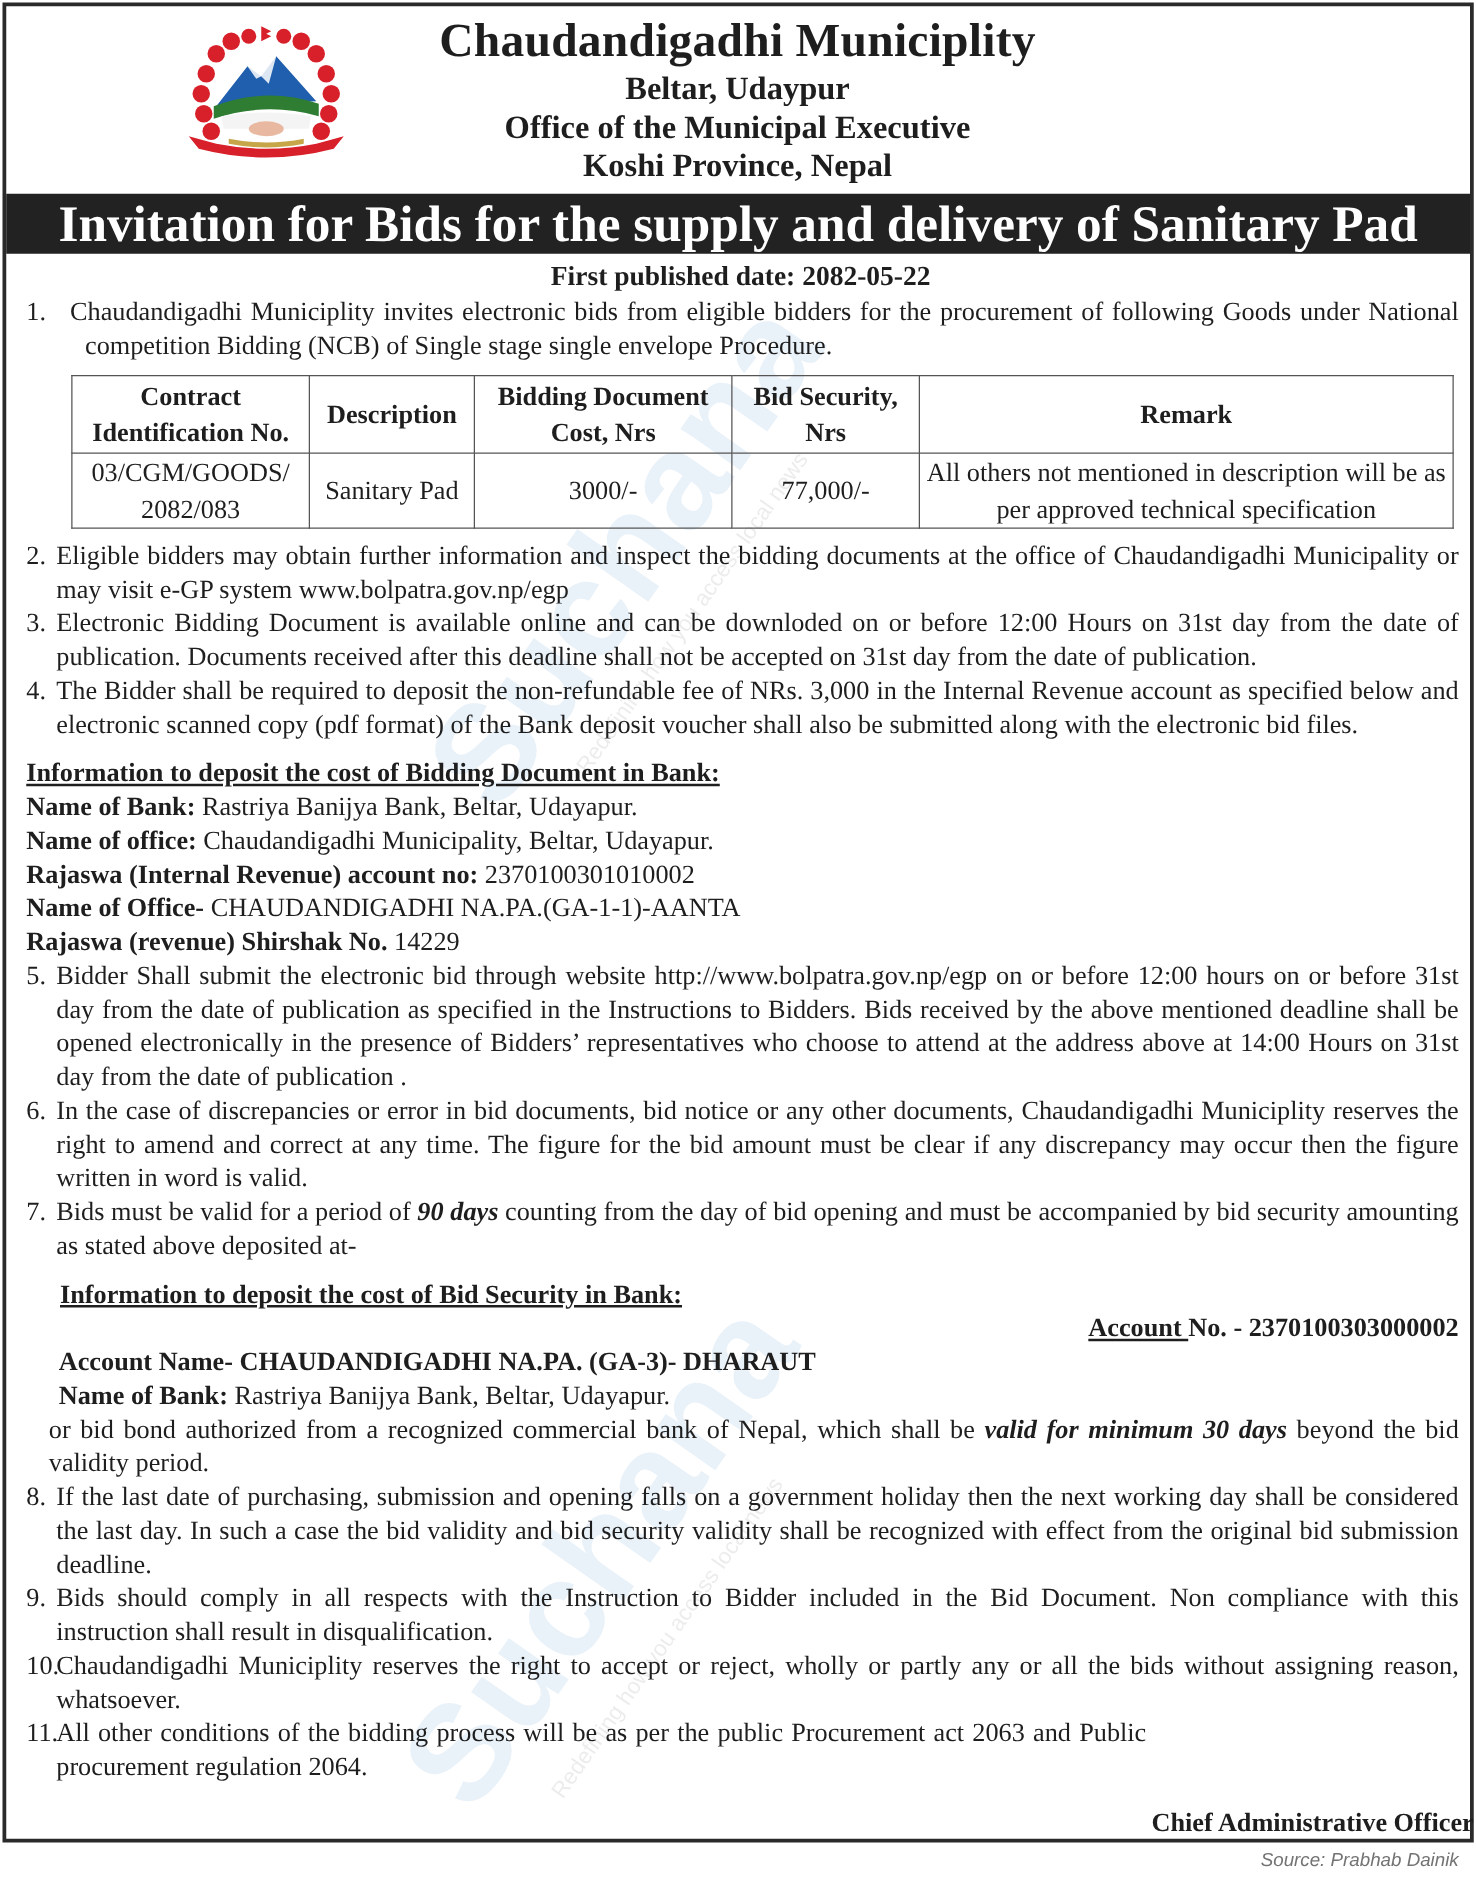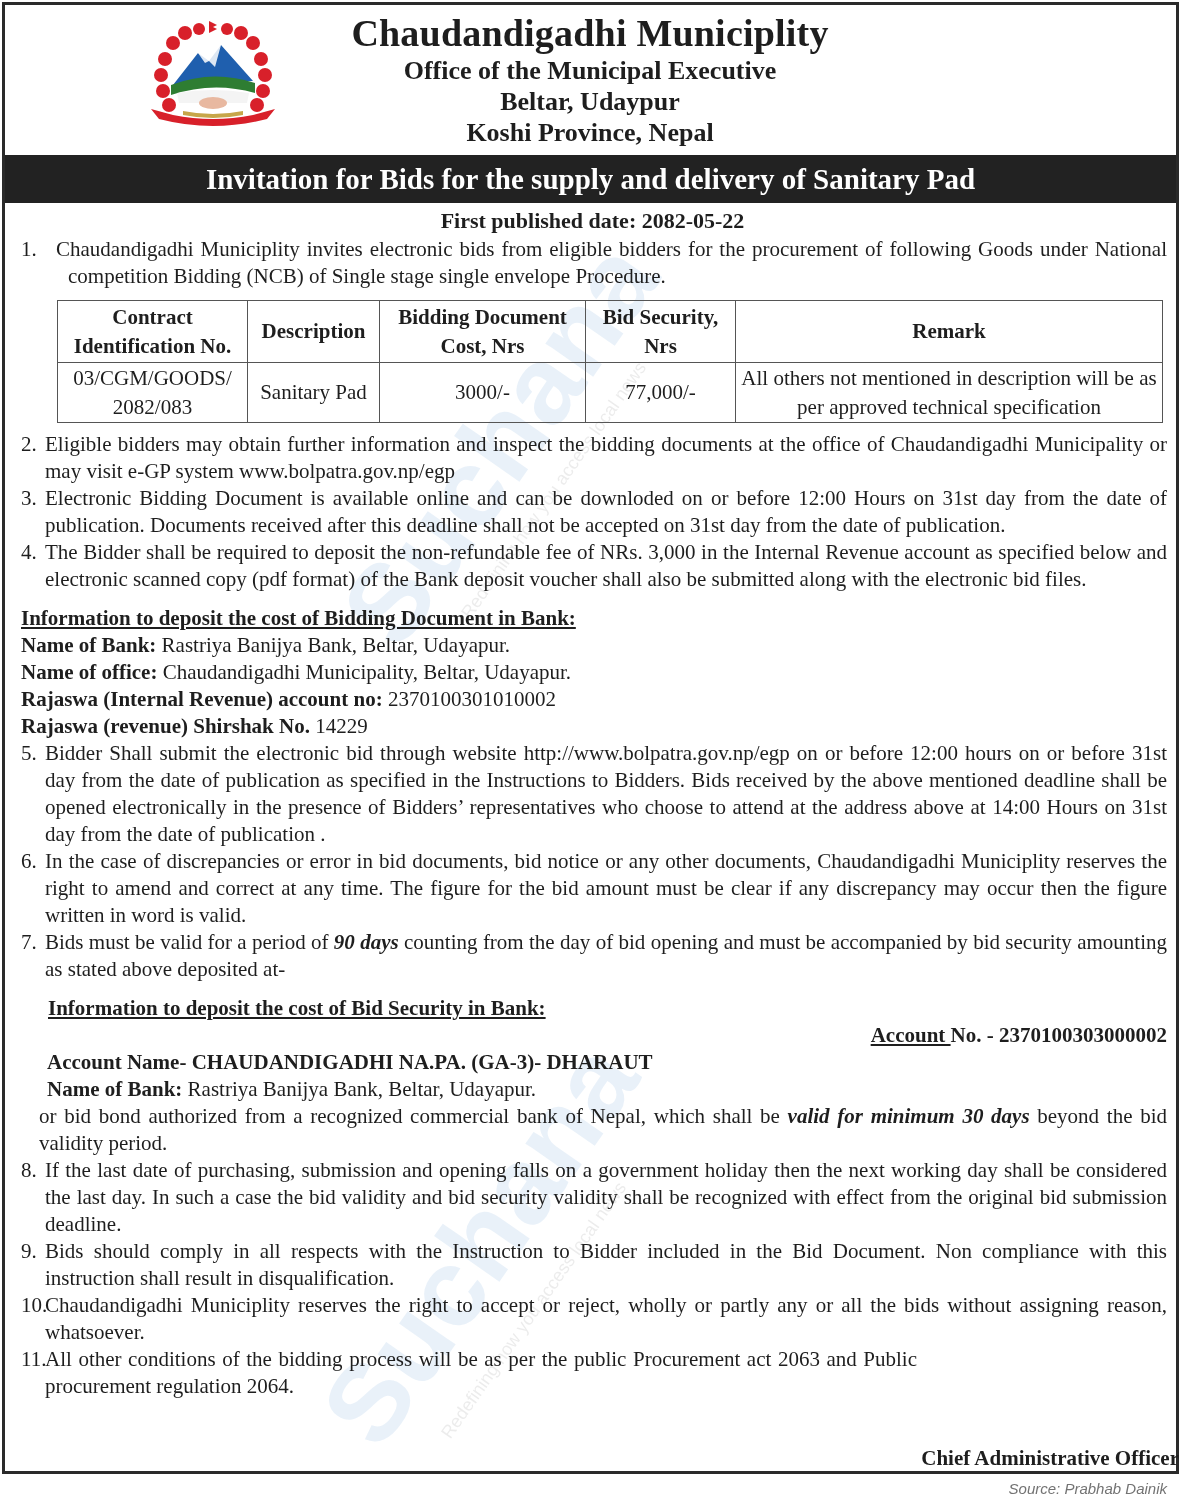--- a/index.html
+++ b/index.html
@@ -25,21 +25,21 @@
     position: absolute; left: 0; top: 0; width: 1171px; height: 148px;
   }
   .emblem { position: absolute; left: 138px; top: 14px; width: 140px; height: 114px; }
   .header-text { position: absolute; left: 250px; top: 6px; width: 670px; text-align: center; }
   .h-title { font-size: 38px; font-weight: bold; line-height: 44px; letter-spacing: 0.2px; }
   .h-sub { font-size: 26px; font-weight: bold; line-height: 31px; }
 
   .banner {
     position: absolute; left: 0; top: 150px; width: 1171px; height: 48px;
     background: #222222; color: #ffffff; text-align: center;
-    font-size: 29px; font-weight: bold; line-height: 48px;
+    font-size: 41px; font-weight: bold; line-height: 48px;
   }
 
   .body { position: absolute; left: 0; top: 198px; width: 1175px; }
   .pubdate { text-align: center; font-size: 22px; font-weight: bold; margin-top: 4px; line-height: 28px; }
 
   .item { position: relative; font-size: 21px; line-height: 27px; text-align: justify; padding-right: 13px; }
   .item .num { position: absolute; left: 16px; }
   .item .txt { display: block; padding-left: 40px; }
   .item1 .num { left: 16px; }
   .item1 .txt { padding-left: 63px; text-indent: -12px; }
@@ -101,22 +101,22 @@
       <ellipse cx="70" cy="84" rx="14" ry="6" fill="#e8b8a0"></ellipse>
 
       <path d="M66 2 L66 14 L74 10 L70 8 L74 6 Z" fill="#d8202a"></path>
 
       <path d="M8 90 L30 96 Q70 104 110 96 L132 90 L124 100 Q70 114 16 100 Z" fill="#d8202a"></path>
       <path d="M40 92 Q70 98 100 92 L100 96 Q70 102 40 96 Z" fill="#c7a64a"></path>
     </svg>
 
     <div class="header-text">
       <div class="h-title">Chaudandigadhi Municiplity</div>
+      <div class="h-sub">Beltar, Udaypur</div>
       <div class="h-sub">Office of the Municipal Executive</div>
-      <div class="h-sub">Beltar, Udaypur</div>
       <div class="h-sub">Koshi Province, Nepal</div>
     </div>
   </div>
 
   <div class="banner">Invitation for Bids for the supply and delivery of Sanitary Pad</div>
 
   <div class="body">
     <div class="pubdate">First published date: 2082-05-22</div>
 
     <div class="item item1" style="margin-top:1px;">
@@ -156,20 +156,21 @@
     <div class="item">
       <span class="num">4.</span>
       <span class="txt">The Bidder shall be required to deposit the non-refundable fee of NRs. 3,000 in the Internal Revenue account as specified below and electronic scanned copy (pdf format) of the Bank deposit voucher shall also be submitted along with the electronic bid files.</span>
     </div>
 
     <div class="section" style="margin-top:12px; padding-left:16px;">
       <div class="section-head">Information to deposit the cost of Bidding Document in Bank:</div>
       <div><span class="b">Name of Bank:</span><span> Rastriya Banijya Bank, Beltar, Udayapur.</span></div>
       <div><span class="b">Name of office:</span><span> Chaudandigadhi Municipality, Beltar, Udayapur.</span></div>
       <div><span class="b">Rajaswa (Internal Revenue) account no:</span><span> 2370100301010002</span></div>
+      <div><span class="b">Name of Office-</span><span> CHAUDANDIGADHI NA.PA.(GA-1-1)-AANTA</span></div>
       <div><span class="b">Rajaswa (revenue) Shirshak No.</span><span> 14229</span></div>
     </div>
 
     <div class="item">
       <span class="num">5.</span>
       <span class="txt">Bidder Shall submit the electronic bid through website http://www.bolpatra.gov.np/egp on or before 12:00 hours on or before 31st day from the date of publication as specified in the Instructions to Bidders. Bids received by the above mentioned deadline shall be opened electronically in the presence of Bidders’ representatives who choose to attend at the address above at 14:00 Hours on 31st day from the date of publication .</span>
     </div>
     <div class="item">
       <span class="num">6.</span>
       <span class="txt">In the case of discrepancies or error in bid documents, bid notice or any other documents, Chaudandigadhi Municiplity reserves the right to amend and correct at any time. The figure for the bid amount must be clear if any discrepancy may occur then the figure written in word is valid.</span>

